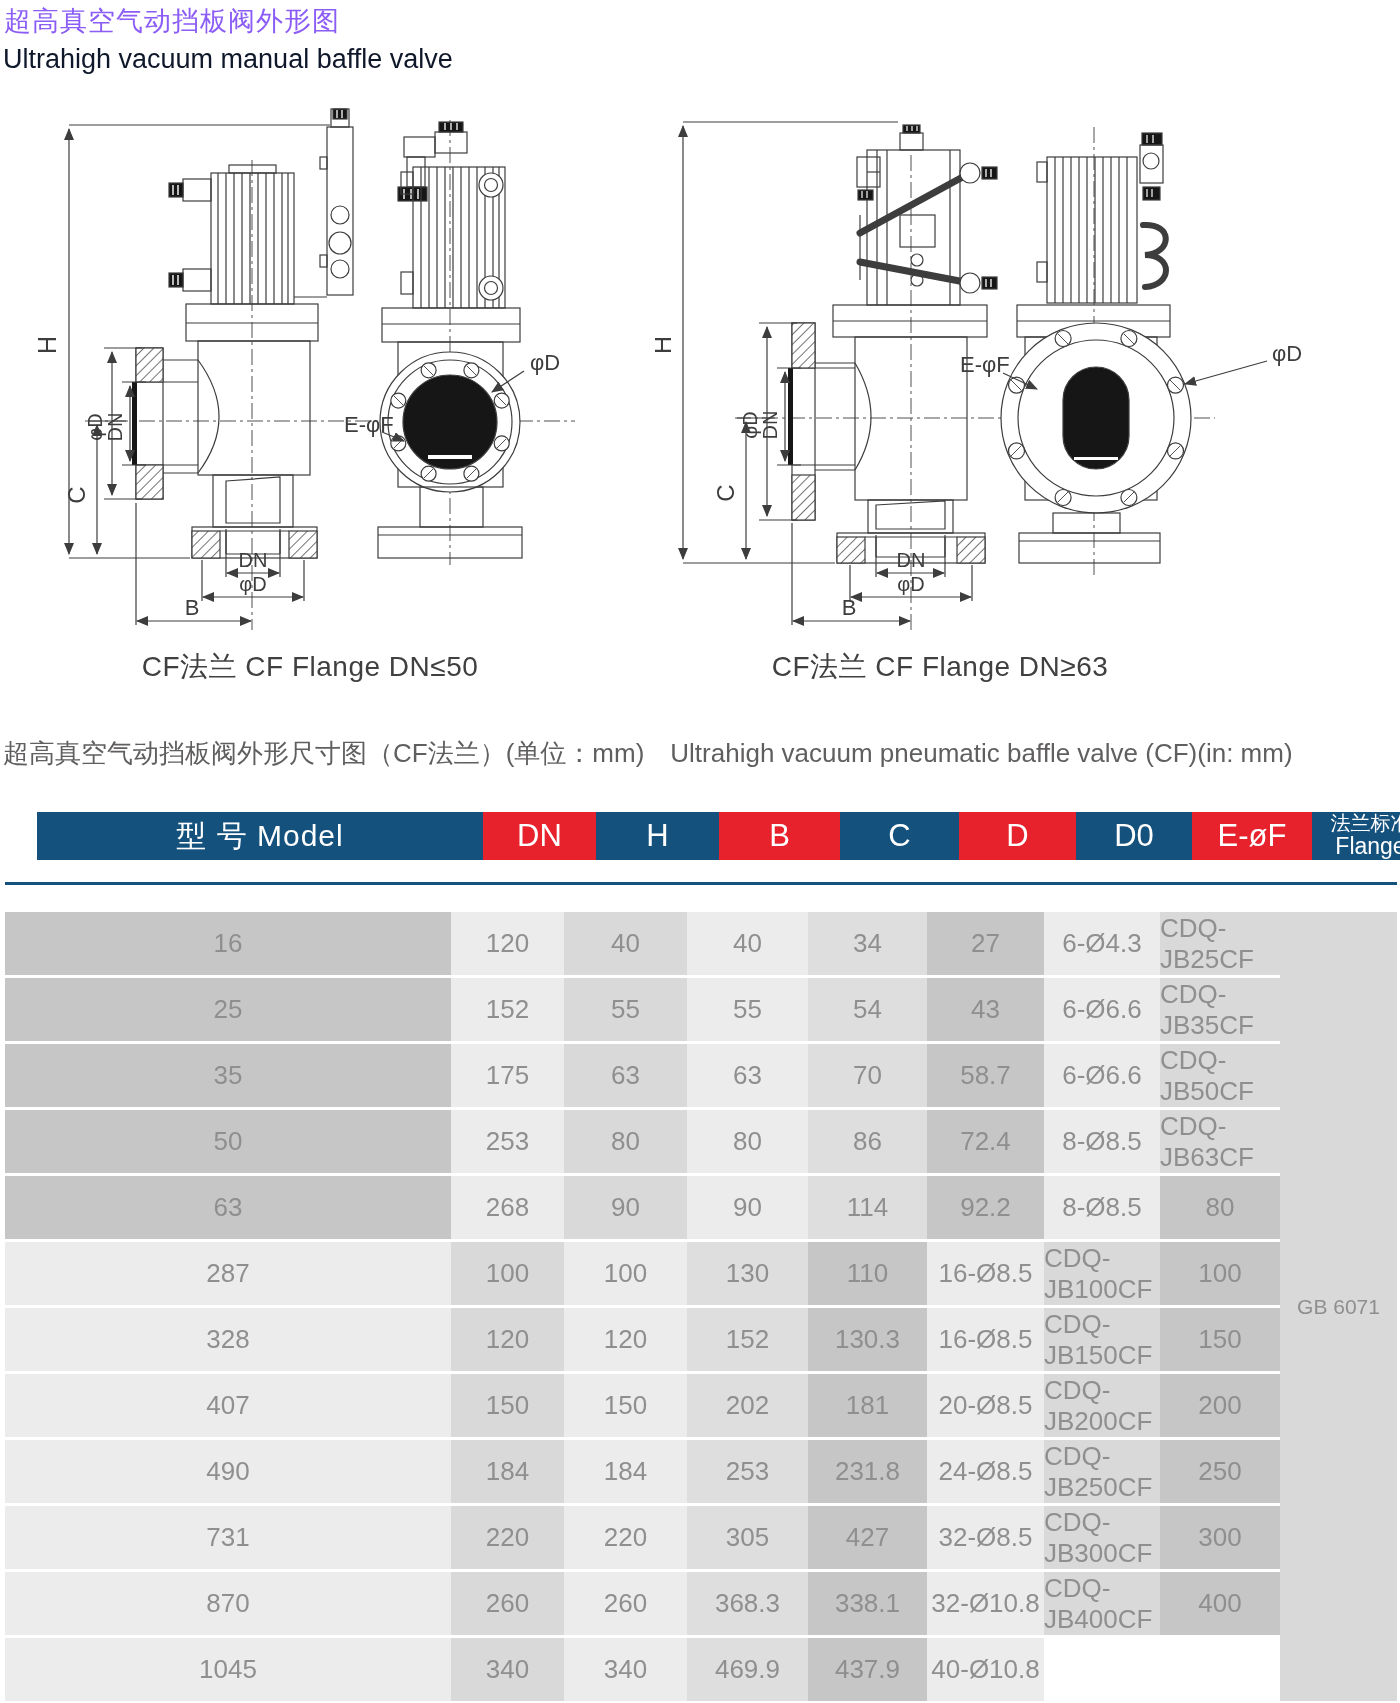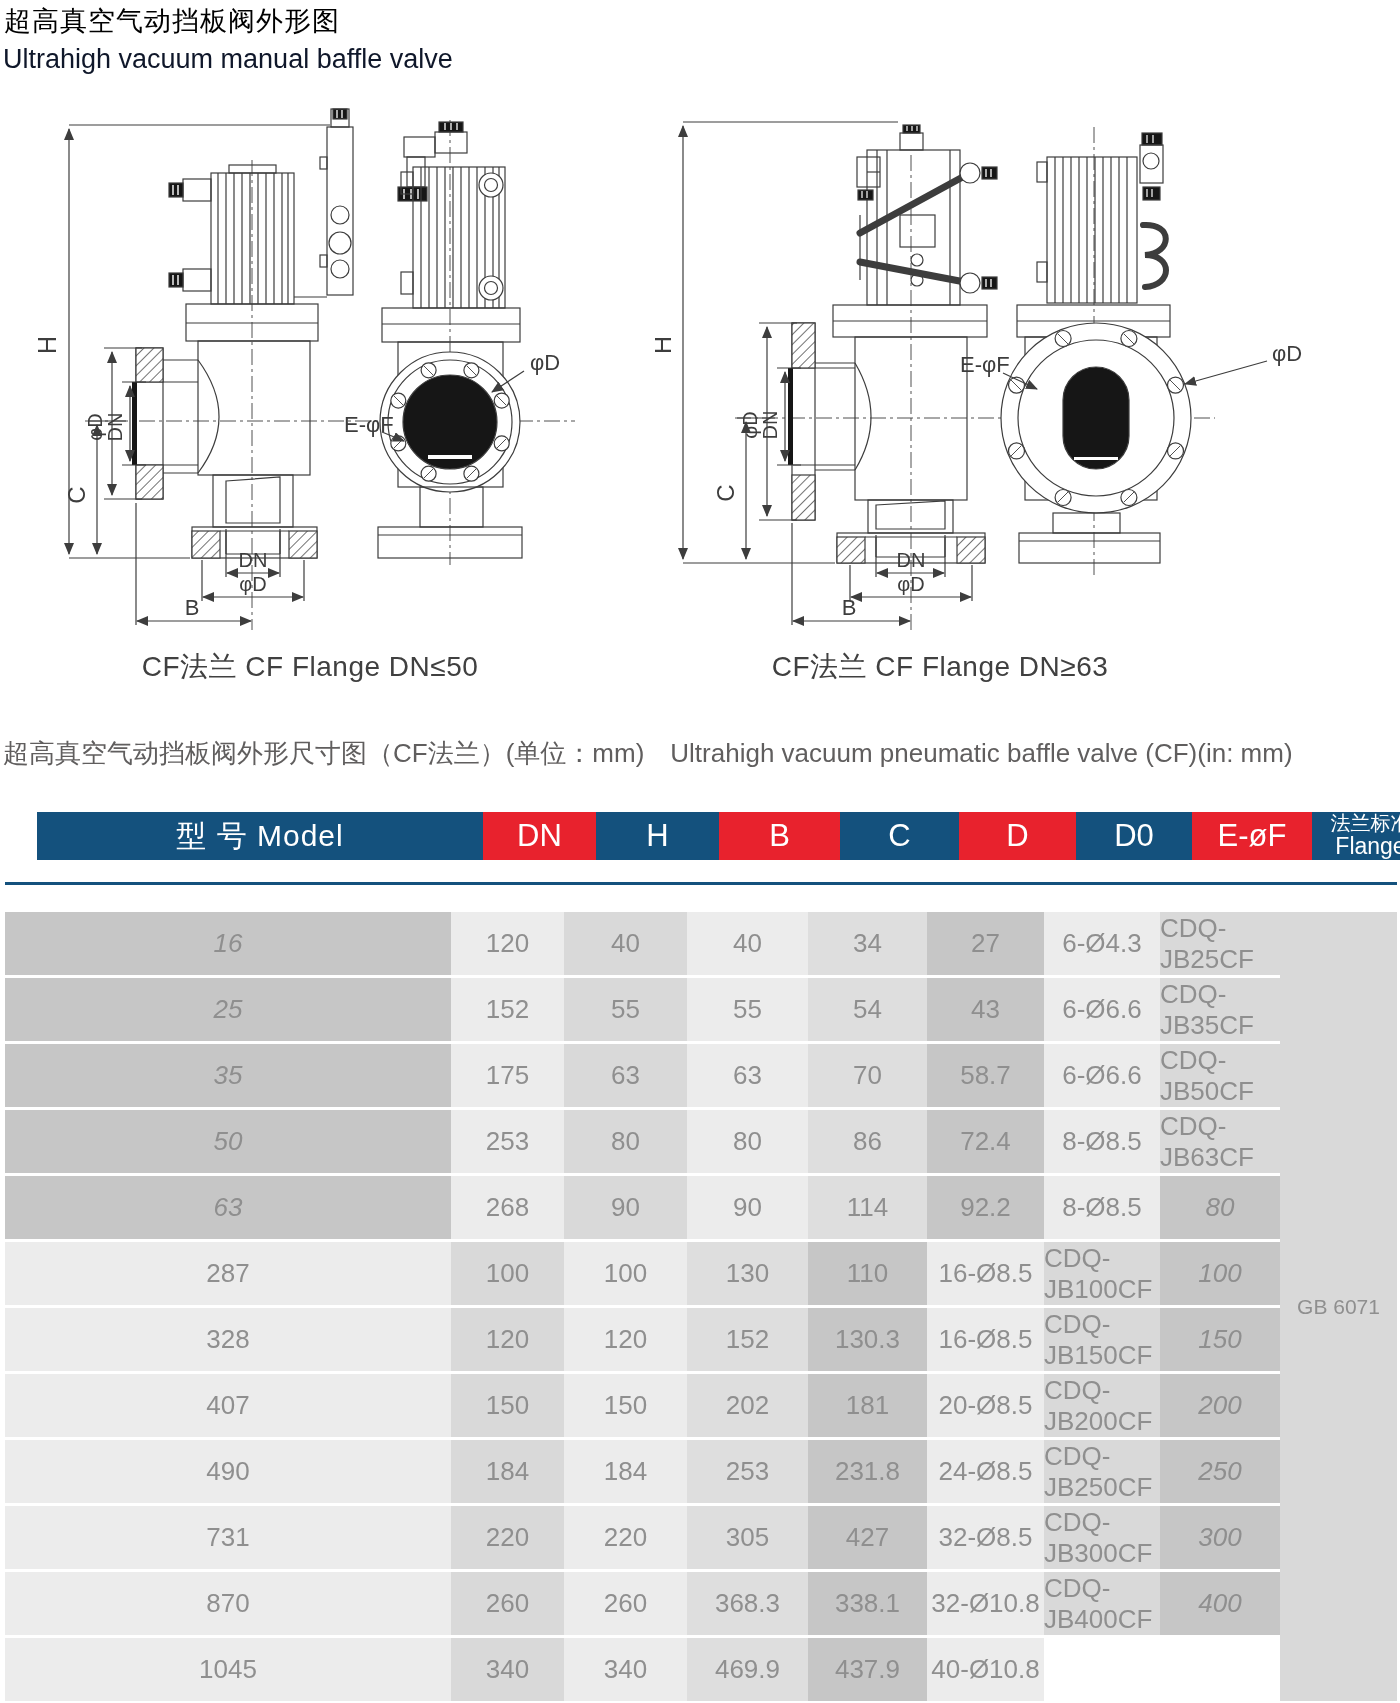--- a/index.html
+++ b/index.html
@@ -4,21 +4,21 @@
 <style>
   :root{ --blue:#14517d; --red:#e8222d; }
   html,body{margin:0;padding:0;}
   body{
     width:1400px;height:1703px;position:relative;background:#fff;overflow:hidden;
     font-family:"Liberation Sans","DejaVu Sans",sans-serif;
     -webkit-font-smoothing:antialiased;
   }
   .abs{position:absolute;}
   
-  .title-zh{top:3px;left:4px;font-size:27px;color:#000000;letter-spacing:1px;}
+  .title-zh{top:3px;left:4px;font-size:27px;color:#8b5cf6;letter-spacing:1px;}
   .title-en{top:44px;left:3px;font-size:27px;color:#0f172a;}
   .caption{top:648px;font-size:28px;color:#404040;letter-spacing:.5px;text-align:center;}
   .caption-left{left:10px;width:600px;}
   .caption-right{left:640px;width:600px;}
   .section-title{top:736px;left:3px;font-size:26px;color:#605e5e;white-space:nowrap;}
   .section-title .zh{margin-right:26px;}
   
   svg text{font-family:"Liberation Sans","DejaVu Sans",sans-serif;fill:#3d3d3d;}
   .drawing{position:absolute;}
   #drawing-left{left:30px;top:95px;}
@@ -36,21 +36,21 @@
   .flange-hd span:nth-child(1){font-size:20px;}
   .flange-hd span:nth-child(2){font-size:23px;}
   .blue-rule{position:absolute;left:5px;top:882px;width:1392px;height:3px;background:var(--blue);}
   .tbl-body{
     position:absolute;left:5px;top:912px;width:1392px;
     display:grid;grid-template-columns:446px 113px 123px 121px 119px 117px 116px 120px 117px;
     grid-template-rows:repeat(12,63px);row-gap:3px;
   }
   .cell{display:flex;align-items:center;justify-content:center;font-size:26px;color:#8f8f8f;}
   .col-0{background:#d9d9d9;}
-  .col-1{background:#c6c6c6;font-style:italic;}
+  .col-1{background:#c6c6c6;}
   .col-2{background:#ececec;}
   .col-3{background:#d9d9d9;}
   .col-4{background:#ececec;}
   .col-5{background:#dedede;}
   .col-6{background:#c6c6c6;}
   .col-7{background:#ececec;}
   .flange-cell{grid-column:9;grid-row:1 / span 12;background:#d9d9d9;font-size:21px;color:#8f8f8f;}
 </style>
 </head>
 <body>

